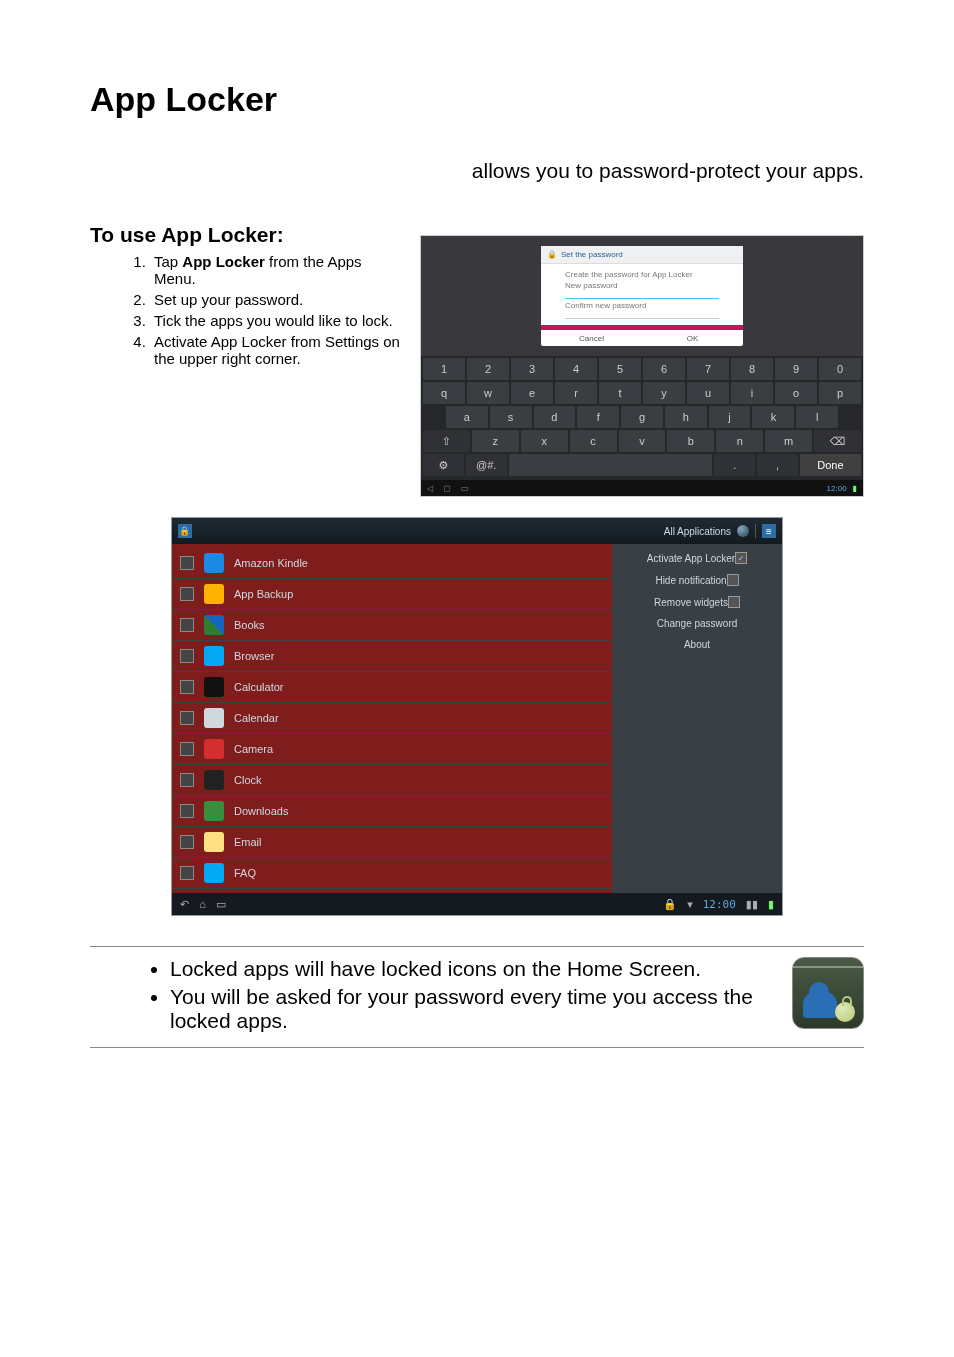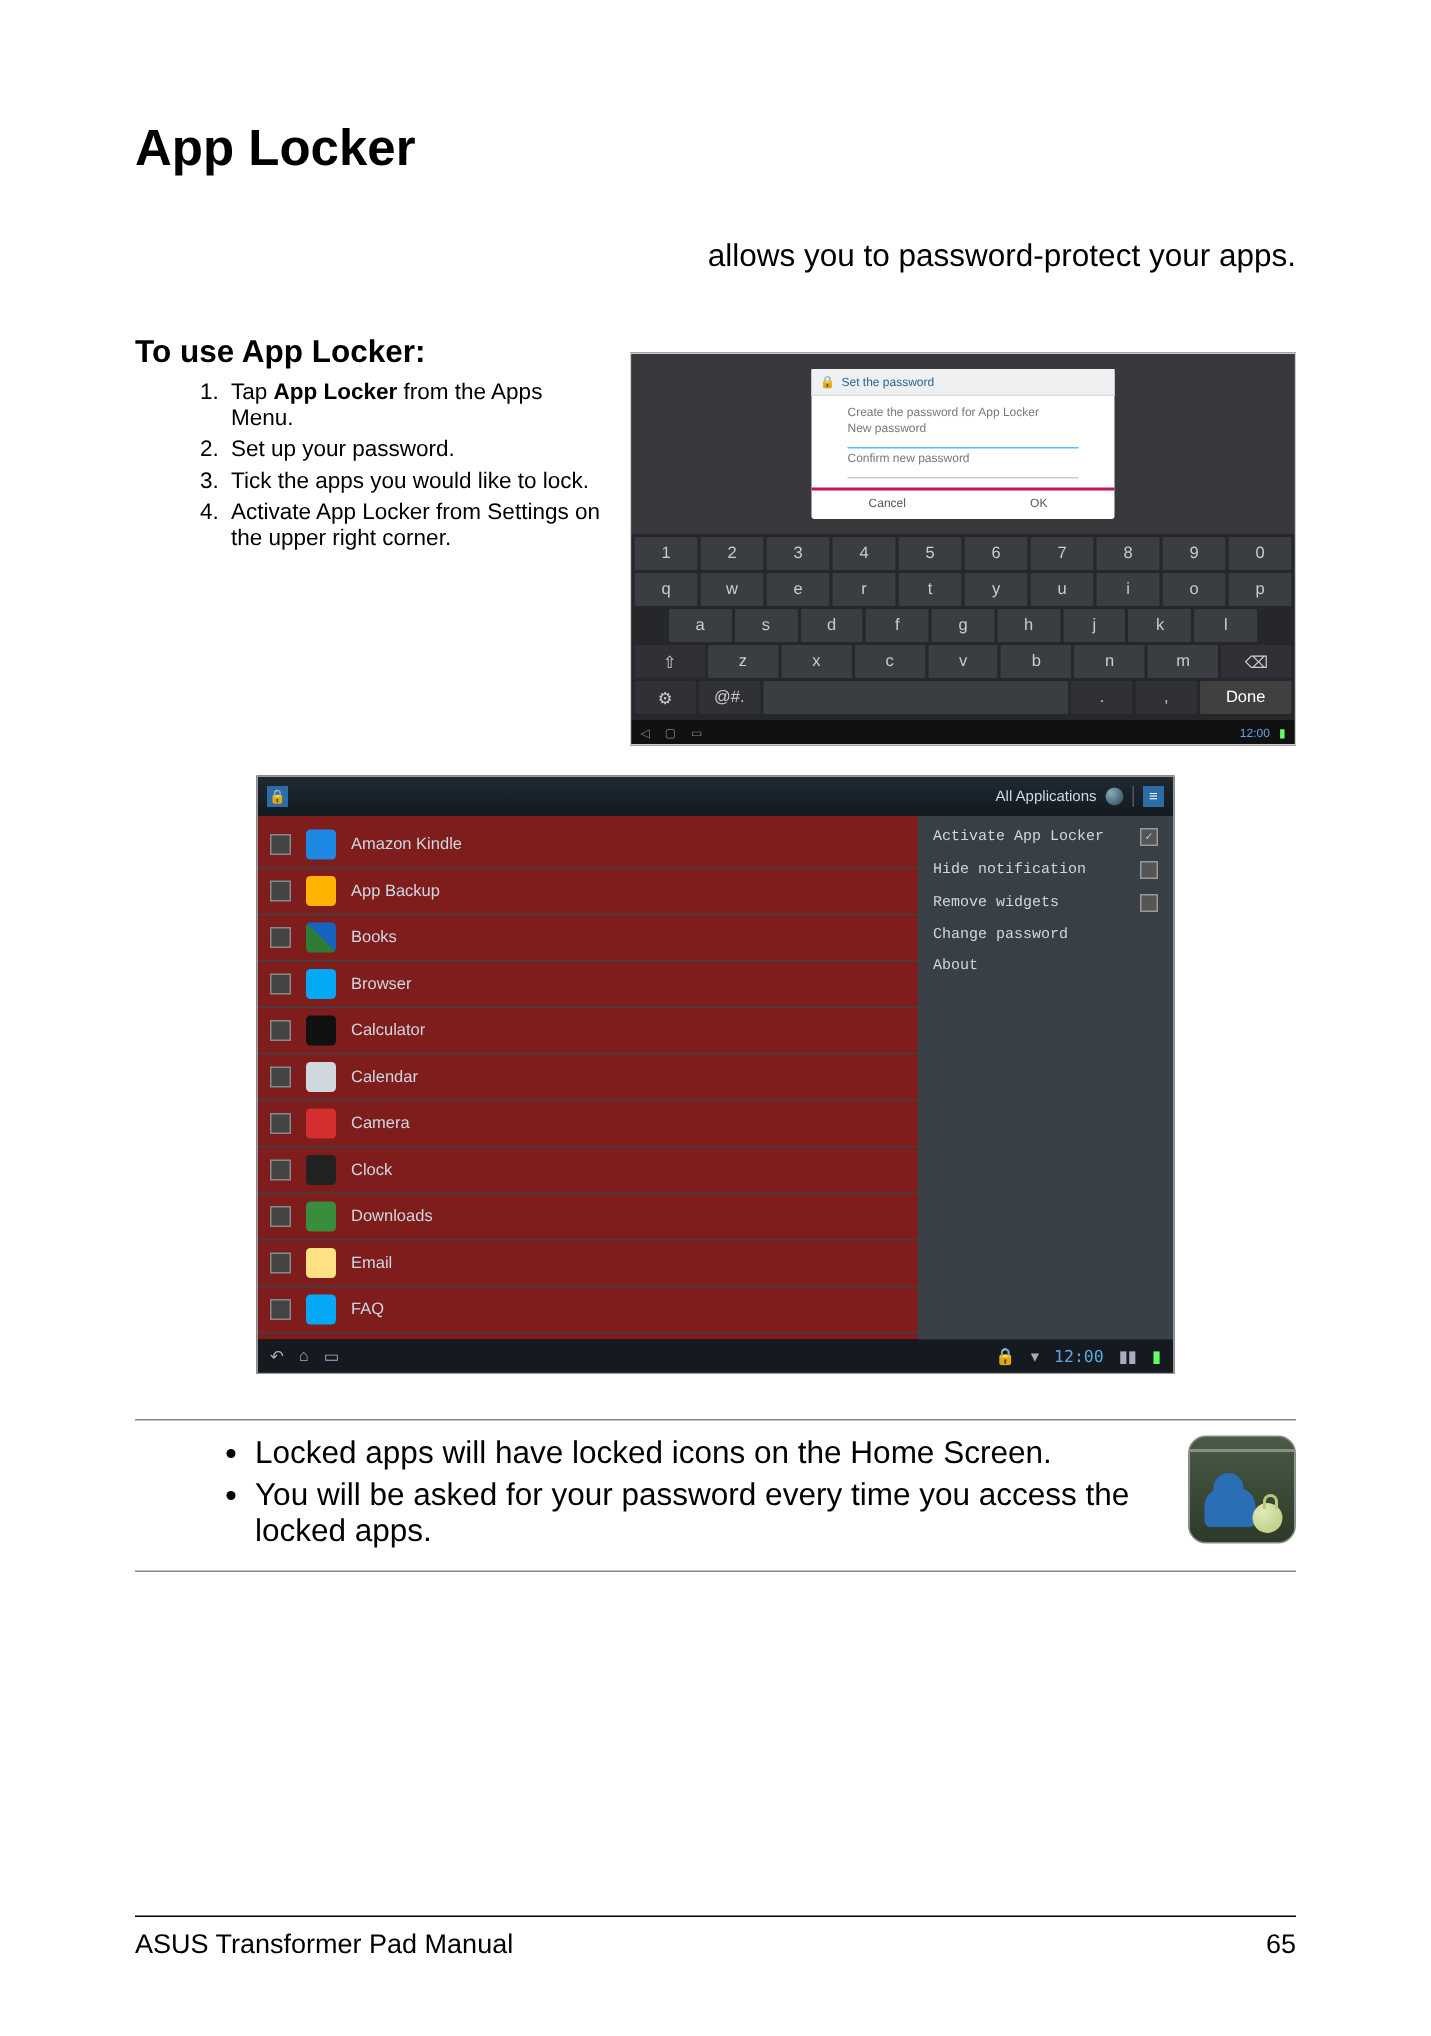--- a/index.html
+++ b/index.html
@@ -84,21 +84,21 @@
     color: #2a6496;
     border-bottom: 1px solid #ddd;
     display: flex;
     align-items: center;
     gap: 4px;
   }
   .dialog-body { padding: 4px 24px; }
   .dialog-body .dline { margin: 2px 0; }
   .dialog-btns {
     display: flex;
-    border-top: 2px solid #be185d;
+    border-top: 5px solid #be185d;
     align-items: center;
   }
   .dialog-btns div {
     flex: 1; text-align: center; padding: 4px 0; font-size: 8px; color: #555;
   }
   .kb-rows {
     background: #25272b;
     padding: 2px;
   }
   .kb-row {
@@ -176,24 +176,23 @@
   }
   .menu-col {
     width: 150px;
     background: #383f45;
     padding: 8px 10px;
     color: #d0d6dc;
     font-size: 10px;
   }
   .menu-col .mrow {
     display: flex;
-    justify-content: space-between;
+    justify-content: center;
     align-items: center;
     margin-bottom: 10px;
-    font-family: Liberation Mono, monospace;
   }
   .chk {
     width: 14px; height: 14px; border:1px solid #999; background:#555;
     display:flex; align-items:center; justify-content:center;
     color:#9cf; font-size:10px;
   }
   .chk.small { width:10px; height:10px; font-size:8px;}
   .app-row {
     display: flex;
     align-items: center;
@@ -518,18 +517,14 @@
   <ul>
     <li>Locked apps will have locked icons on the Home Screen.</li>
     <li>You will be asked for your password every time you access the locked apps.</li>
   </ul>
   <div class="lock-icon">
     <div class="android"></div>
     <div class="pad"></div>
   </div>
 </div>
 
-<div class="footer">
-  <span>ASUS Transformer Pad Manual</span>
-  <span>65</span>
+
 </div>
 
-</div>
-
 </body></html>

